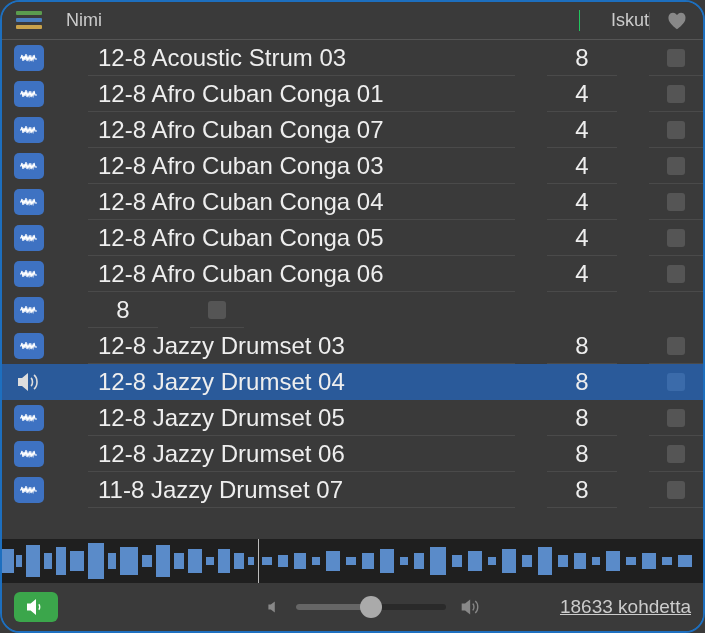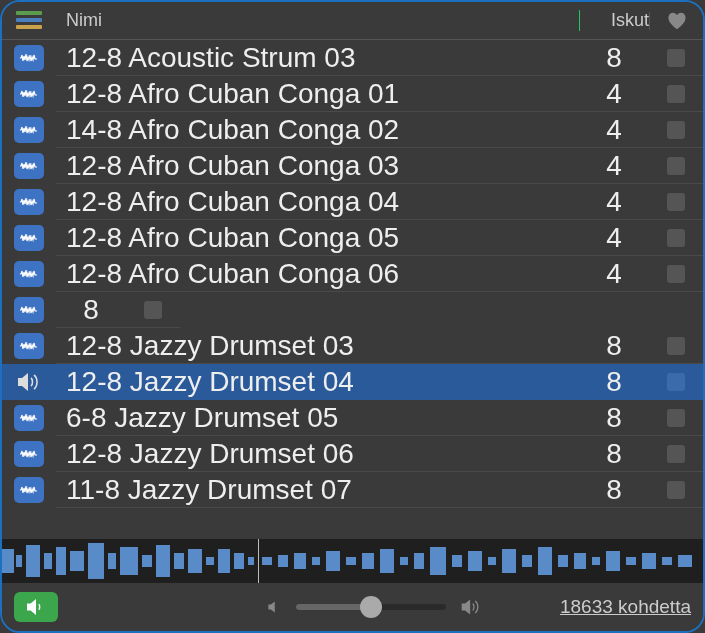--- a/index.html
+++ b/index.html
@@ -9,21 +9,21 @@
   .header-cell-icon { width: 54px; display: flex; align-items: center; justify-content: center; }
   .view-toggle { width: 26px; height: 20px; display: flex; flex-direction: column; gap: 3px; }
   .view-toggle .bar { height: 4px; border-radius: 1px; }
   .view-toggle .bar.b1 { background: #5b9c4e; }
   .view-toggle .bar.b2 { background: #4a7fbf; }
   .view-toggle .bar.b3 { background: #c9a24a; }
   .header-cell-name { flex: 1; padding-left: 10px; }
   .header-cell-iskut { width: 70px; border-left: 1px solid #22c55e; text-align: right; }
   .header-cell-fav { width: 54px; border-left: 1px solid #555; display: flex; align-items: center; justify-content: center; color: #888; }
   .list { flex: 1; overflow: hidden; }
-  .row { display: flex; align-items: center; height: 36px; font-size: 28px; color: #eee; }
+  .row { display: flex; align-items: center; height: 36px; font-size: 24px; color: #eee; gap: 32px; }
   .row .name-wrap { flex: 1; border-bottom: 1px solid #4a4a4a; height: 100%; display: flex; align-items: center; padding-left: 10px; overflow: hidden; white-space: nowrap; }
   .row .iskut-wrap { width: 70px; border-bottom: 1px solid #4a4a4a; height: 100%; display: flex; align-items: center; justify-content: center; }
   .row .fav-wrap { width: 54px; border-bottom: 1px solid #4a4a4a; height: 100%; display: flex; align-items: center; justify-content: center; }
   .fav-box { width: 18px; height: 18px; background: #555; border-radius: 3px; }
   .row.selected { background: #2a5a9a; justify-content: flex-end; }
   .row.selected .name-wrap, .row.selected .iskut-wrap, .row.selected .fav-wrap { border-bottom: 1px solid #2a5a9a; }
   .row.selected .fav-box { background: #3b6baa; }
   .row-icon { width: 54px; display: flex; align-items: center; justify-content: center; height: 100%; }
   .loop-icon { width: 30px; height: 26px; background: #3e72c2; border-radius: 5px; display: flex; align-items: center; justify-content: center; }
   .loop-icon svg { width: 20px; height: 14px; }
@@ -104,21 +104,21 @@
       </div>
       <div class="row">
         <div class="row-icon">
           <div class="loop-icon">
             <svg viewBox="0 0 20 14">
               <path d="M1 7h1l1-3 1 6 1-5 1 4 1-6 1 7 1-4 1 3 1-5 1 6 1-4 1 3 1-5 1 4h2" stroke="#fff" stroke-width="1.2" fill="none"></path>
             </svg>
           </div>
         </div>
         <div class="name-wrap">
-          <span>14-8 Afro Cuban Conga 02</span>
+          <span>12-8 Afro Cuban Conga 07</span>
         </div>
         <div class="iskut-wrap">
           <span>4</span>
         </div>
         <div class="fav-wrap">
           <div class="fav-box"></div>
         </div>
       </div>
       <div class="row">
         <div class="row-icon">
@@ -247,21 +247,21 @@
       </div>
       <div class="row">
         <div class="row-icon">
           <div class="loop-icon">
             <svg viewBox="0 0 20 14">
               <path d="M1 7h1l1-3 1 6 1-5 1 4 1-6 1 7 1-4 1 3 1-5 1 6 1-4 1 3 1-5 1 4h2" stroke="#fff" stroke-width="1.2" fill="none"></path>
             </svg>
           </div>
         </div>
         <div class="name-wrap">
-          <span>6-8 Jazzy Drumset 05</span>
+          <span>12-8 Jazzy Drumset 05</span>
         </div>
         <div class="iskut-wrap">
           <span>8</span>
         </div>
         <div class="fav-wrap">
           <div class="fav-box"></div>
         </div>
       </div>
       <div class="row">
         <div class="row-icon">

